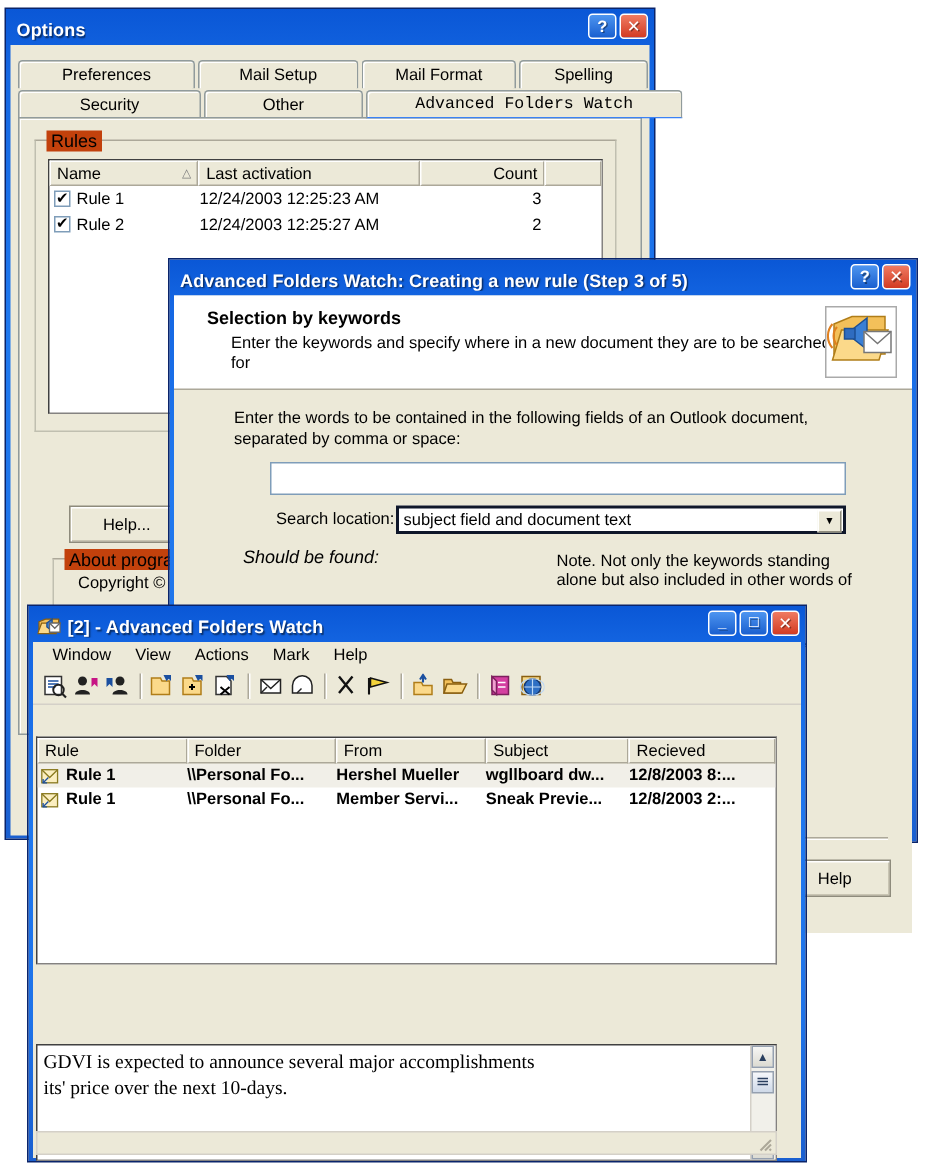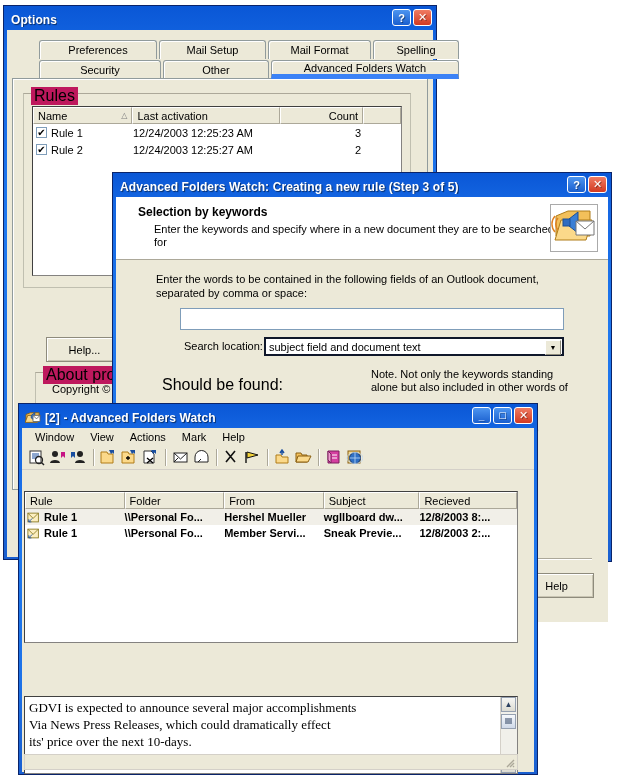--- a/index.html
+++ b/index.html
@@ -39,36 +39,36 @@
     background:#ece9d8;border:1px solid #8e8b7c;
     box-shadow:inset 1px 1px 0 #fff, inset -1px -1px 0 #c9c5b3;
     font-size:11px;text-align:center;display:flex;align-items:center;justify-content:center;
     font-family:"Liberation Sans",sans-serif;color:#000;
   }
   .field{background:#fff;border:1px solid #7f9db9;box-sizing:border-box;}
 
   
   #options{left:3px;top:5px;width:434px;height:555px;}
   #opt-tabpane{position:absolute;left:8px;top:39px;width:416px;height:450px;}
-  .tabrow{position:absolute;display:flex;margin-left:27px;}
+  .tabrow{position:absolute;display:flex;}
   .tab{
     background:#ece9d8;border:1px solid #919b9c;border-bottom:none;
     box-shadow:inset 1px 1px 0 #fff;
     height:19px;display:flex;align-items:center;justify-content:center;
     font-size:11px;margin-right:2px;box-sizing:border-box;
     border-radius:3px 3px 0 0;
   }
   .tab.active{background:#ece9d8;border-color:#919b9c;}
   .tabbody{
     position:absolute;left:0;top:38px;width:416px;height:412px;
     background:#ece9d8;border:1px solid #919b9c;box-sizing:border-box;
     box-shadow:inset 1px 1px 0 #fff;
   }
   .grp{position:absolute;border:1px solid #c0bfb0;border-top-color:#aca899;box-sizing:border-box;}
-  .grp>.lg{position:absolute;top:-7px;left:7px;background:#be185d;padding:0 3px;font-size:16px;}
+  .grp>.lg{position:absolute;top:-7px;left:7px;background:#c2410c;padding:0 3px;font-size:12px;}
 
   
   .lv{position:absolute;background:#fff;border:1px solid #848280;border-top-color:#404040;border-left-color:#404040;box-sizing:border-box;overflow:hidden;}
   .lvhead{display:flex;height:17px;}
   .lvh{
     background:#ece9d8;border:1px solid #fff;border-right-color:#aca899;border-bottom-color:#aca899;
     box-sizing:border-box;font-size:11px;padding:1px 4px;display:flex;align-items:center;
     white-space:nowrap;overflow:hidden;
   }
   .lvh.r{justify-content:flex-end;}
@@ -147,21 +147,21 @@
             <span>Spelling</span>
           </div>
       </div>
       <div class="tabrow" style="left:0;top:20px;">
         <div class="tab" style="width:122px">
             <span>Security</span>
           </div>
         <div class="tab" style="width:106px">
             <span>Other</span>
           </div>
-        <div class="tab active" style="width:188px;border-bottom:5px solid #3b82f6;z-index:3;">
+        <div class="tab active" style="width:211px;border-bottom:1px solid #3b82f6;z-index:3;font-family:Liberation Mono, monospace;">
             <span>Advanced Folders Watch</span>
           </div>
       </div>
 
       <div class="tabbody">
 
         <div class="grp" style="left:10px;top:14px;width:388px;height:195px;">
           <span class="lg">Rules</span>
           <div class="lv" style="left:8px;top:12px;width:370px;height:170px;">
             <div class="lvhead">
@@ -250,21 +250,21 @@
       <div style="position:absolute;left:40px;top:12px;width:400px;font-size:11px;line-height:14px;">Enter the words to be contained in the following fields of an Outlook document, separated by comma or space:</div>
 
       <div class="field" style="position:absolute;left:64px;top:48px;width:384px;height:22px;"></div>
 
       <div style="position:absolute;left:68px;top:80px;font-size:11px;">Search location:</div>
       <div class="combo" style="left:148px;top:77px;width:300px;">
         <span>subject field and document text</span>
         <span class="arrow">▼</span>
       </div>
 
-      <div style="position:absolute;left:46px;top:116px;font-size:16px;">Should be found:</div>
+      <div style="position:absolute;left:46px;top:104px;font-size:12px;font-style:italic;">Should be found:</div>
 
       <div class="note" style="left:255px;top:108px;width:200px;">Note. Not only the keywords standing alone but also included in other words of</div>
       <div class="note" style="left:405px;top:148px;">", it</div>
       <div class="note" style="left:405px;top:161px;">ail",</div>
 
       <div style="position:absolute;left:16px;right:16px;top:298px;height:1px;background:#aca899;box-shadow:0 1px 0 #fff;"></div>
 
       <div class="btn" style="position:absolute;right:14px;top:313px;width:73px;height:23px;">
         <span>Help</span>
       </div>
@@ -448,21 +448,20 @@
         <span style="width:100px">Member Servi...</span>
         <span style="width:96px">Sneak Previe...</span>
         <span style="width:98px">12/8/2003 2:...</span>
       </div>
     </div>
 
 
     <div class="bodybox">
       <div class="bodytxt">
         <div>GDVI is expected to announce several major accomplishments</div>
-        <div>Via News Press Releases, which could dramatically effect</div>
         <div>its' price over the next 10-days.</div>
       </div>
       <div class="vsb">
         <div class="sbb">▲</div>
         <div class="sbthumb">
           <svg width="9" height="8" viewBox="0 0 9 8">
               <path d="M1 1h7M1 3h7M1 5h7" stroke="#2a3f5f" stroke-width="1"></path>
             </svg>
         </div>
         <div class="sbb" style="position:absolute;bottom:0;left:0;">▼</div>

